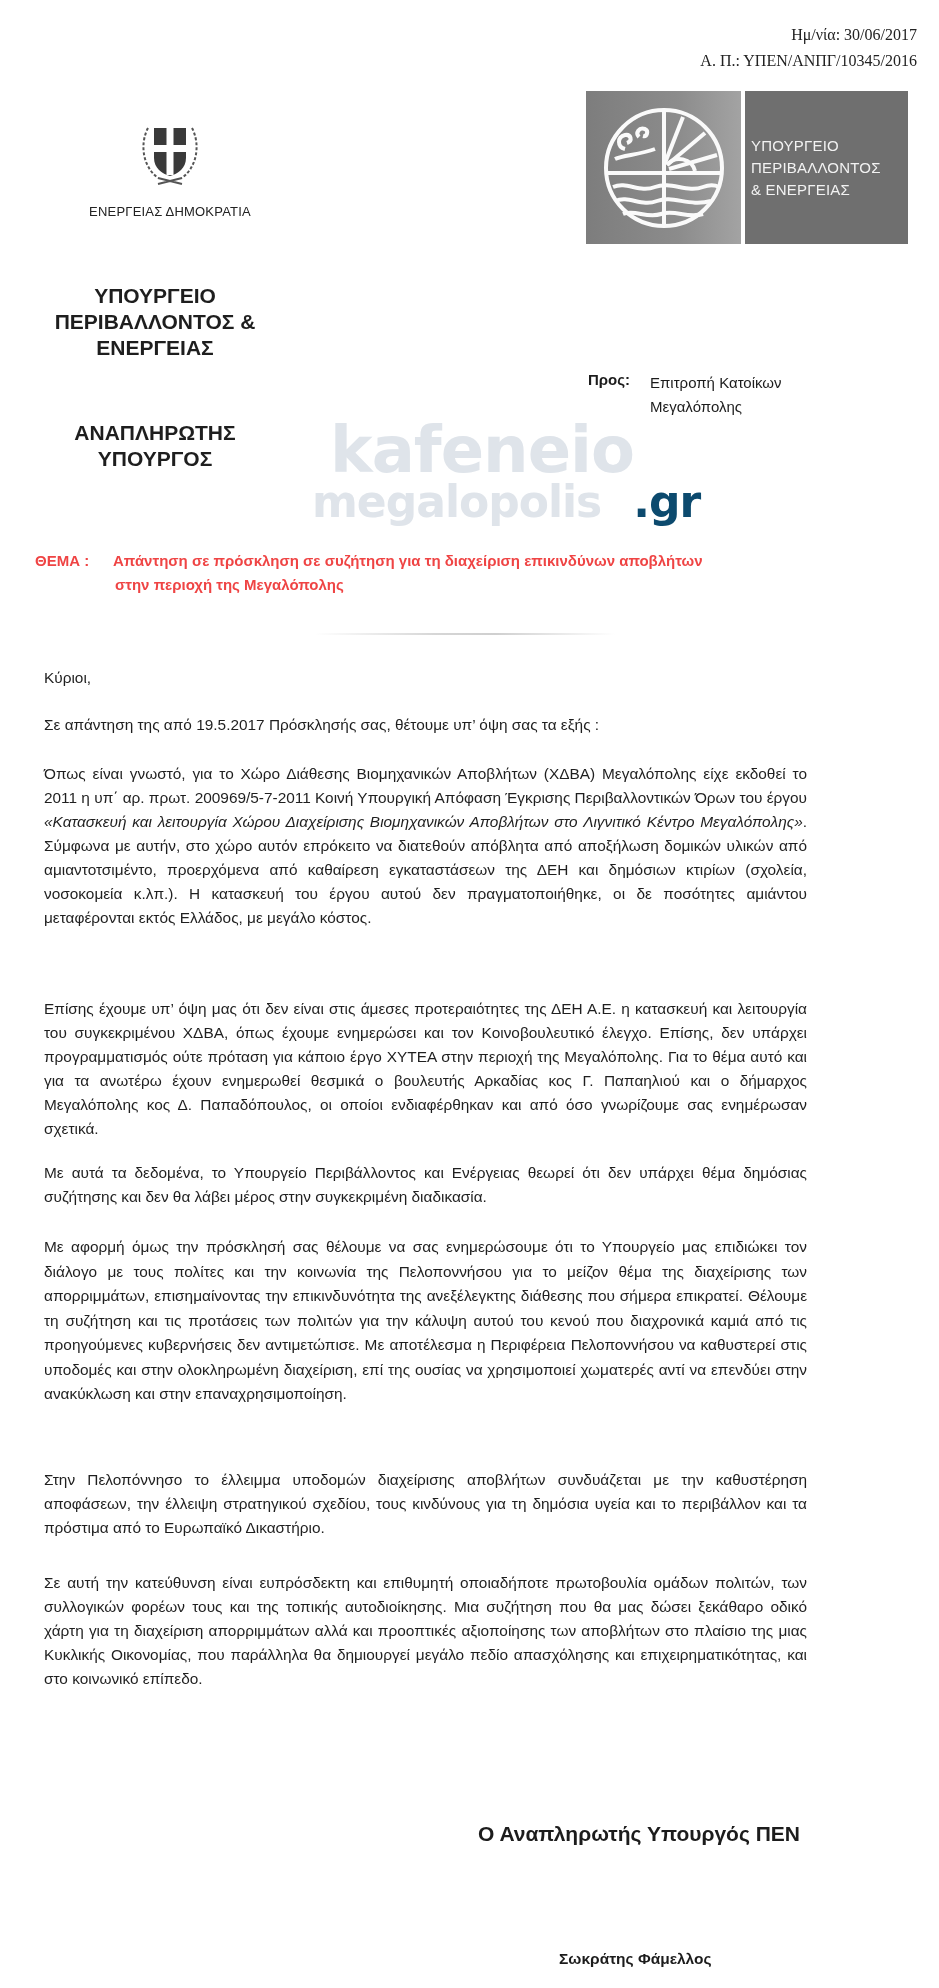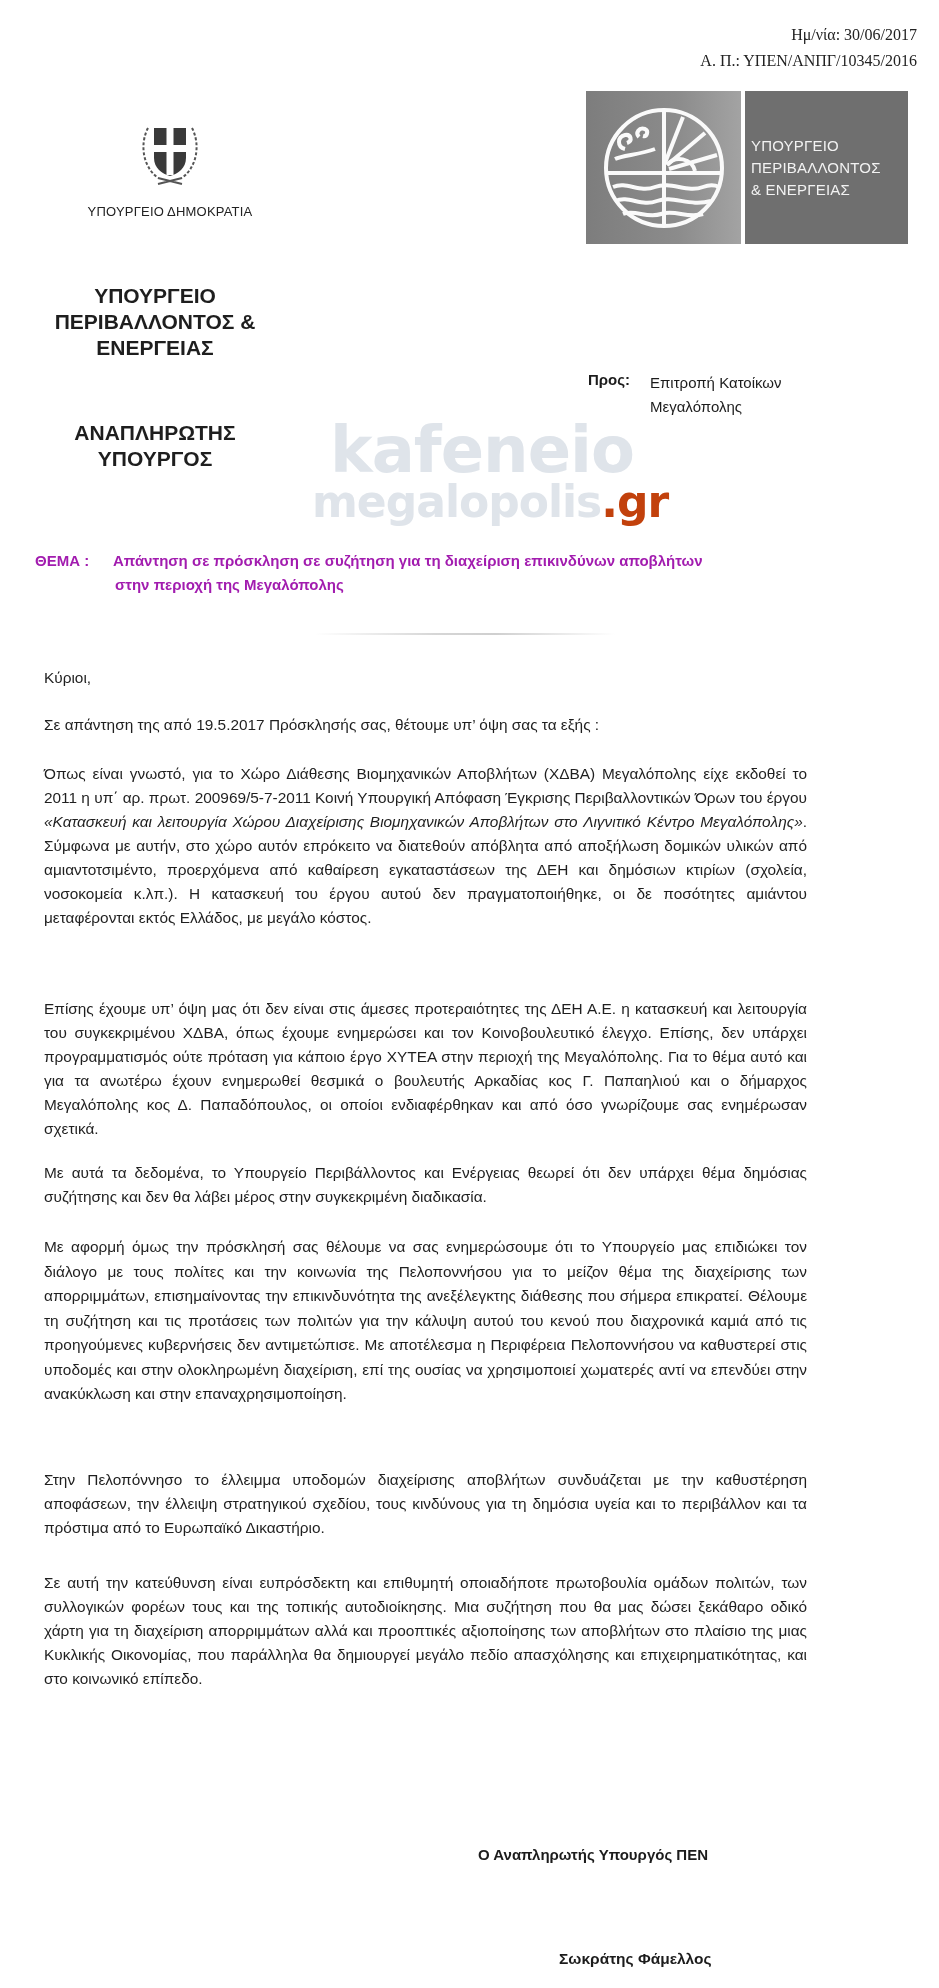--- a/index.html
+++ b/index.html
@@ -53,26 +53,26 @@
     .to-value { left: 650px; top: 371px; font-size: 15px; line-height: 24px; }
 
     
     .wm {
       left: 312px; top: 420px; width: 340px; text-align: center;
       font-family: "DejaVu Sans", sans-serif; font-weight: bold;
       line-height: 0.95;
     }
     .wm-1 { font-size: 64px; color: #dfe4ea; letter-spacing: -1px; }
     .wm-2 { font-size: 44px; color: #dfe4ea; letter-spacing: -1px; }
-    .wm-2 .tld { color: #c2410c; }
+    .wm-2 .tld { color: #0c4a6e; margin-left: 32px; }
 
     
     .subject {
       left: 35px; top: 549px; width: 800px; font-size: 15px; line-height: 24px; font-weight: bold;
-      color: #a21caf;
+      color: #ef4444;
     }
     .subject .sub-label { display: inline-block; width: 78px; }
     .subject .sub-line2 { padding-left: 80px; }
 
     .faint-line { left: 315px; top: 633px; width: 300px; height: 2px;
       background: linear-gradient(90deg, transparent, #d6d6d6 40%, #cfcfcf 60%, transparent); }
 
     
     .body-text {
       left: 28px; width: 795px; font-size: 15.4px; line-height: 24px; color: #1f1f1f;
@@ -84,21 +84,21 @@
     .p2 { top: 981px; }
     .p3 { top: 1145px; }
     .p4 { top: 1219px; }
     .p5 { top: 1452px; }
     .p6 { top: 1555px; }
     .tightlines p { line-height: 24.5px; }
     em.title-it { }
 
     
     .sig-role {
-      left: 478px; top: 1822px; font-weight: bold; font-size: 15px; margin-top: 24px;
+      left: 478px; top: 1822px; font-weight: bold; font-size: 21px;
     }
     .sig-name {
       left: 527px; top: 1950px; font-weight: bold; font-size: 15.5px; margin-left: 32px;
     }
   </style>
 </head>
 <body>
 
 <div class="abs ref ref-date">Ημ/νία: 30/06/2017</div>
 <div class="abs ref ref-no">Α. Π.: ΥΠΕΝ/ΑΝΠΓ/10345/2016</div>
@@ -108,21 +108,21 @@
     <g fill="none" stroke="#555" stroke-width="2">
       <path d="M10 10 C2 25, 4 48, 20 60" stroke-dasharray="3 2"></path>
       <path d="M54 10 C62 25, 60 48, 44 60" stroke-dasharray="3 2"></path>
       <path d="M20 60 L44 66 M44 60 L20 66"></path>
     </g>
     <path d="M16 10 L48 10 L48 40 C48 50, 40 56, 32 58 C24 56, 16 50, 16 40 Z" fill="#3a3a3a"></path>
     <rect x="28.5" y="10" width="7" height="47" fill="#fff"></rect>
     <rect x="16" y="27" width="32" height="7" fill="#fff"></rect>
   </svg>
 </div>
-<div class="abs emblem-caption">ΥΠΟΥΡΓΕΙΟ ΔΗΜΟΚΡΑΤΙΑ</div>
+<div class="abs emblem-caption">ΕΝΕΡΓΕΙΑΣ ΔΗΜΟΚΡΑΤΙΑ</div>
 
 <div class="abs logo">
   <div class="logo-mark">
     <svg width="130" height="130" viewBox="0 0 130 130">
       <g fill="none" stroke="#fafafa" stroke-width="4">
         <circle cx="65" cy="65" r="58"></circle>
         <line x1="65" y1="7" x2="65" y2="123"></line>
         <line x1="8" y1="70" x2="122" y2="70"></line>
         <line x1="66" y1="60" x2="84" y2="14"></line>
         <line x1="68" y1="62" x2="106" y2="30"></line>

